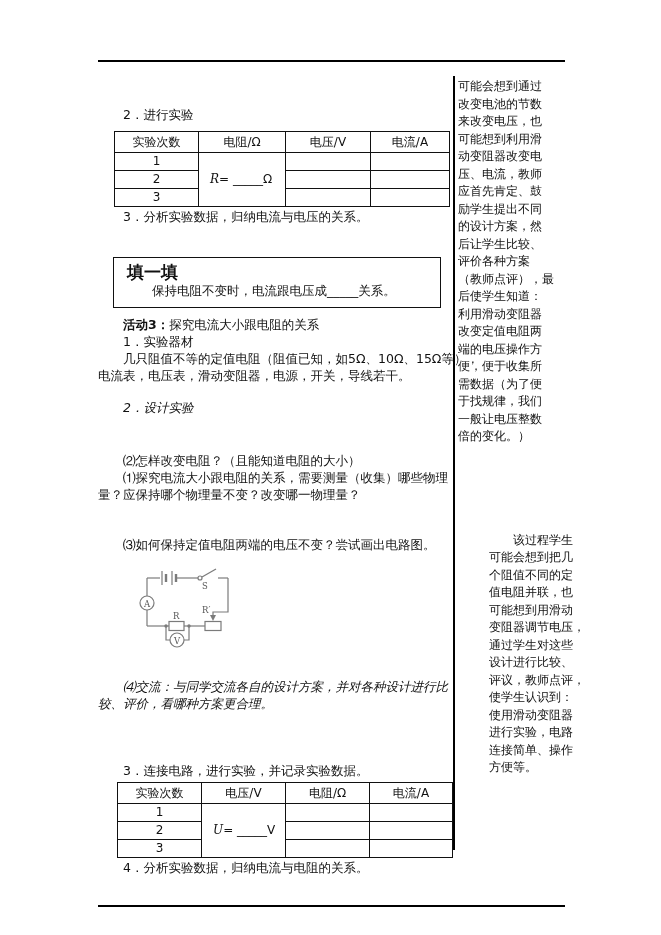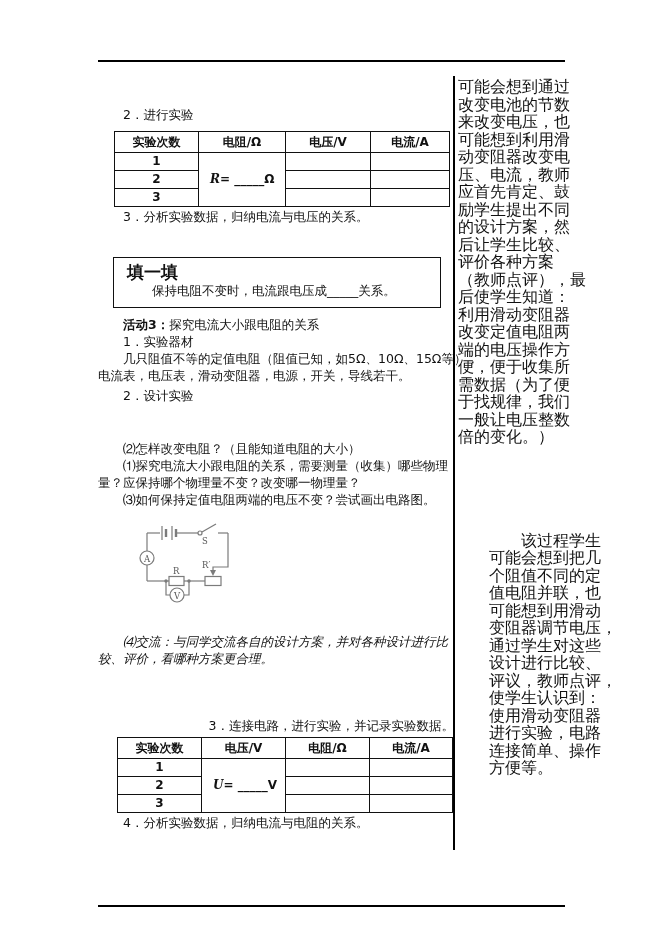--- a/index.html
+++ b/index.html
@@ -9,40 +9,40 @@
   }
   .rule{position:absolute;background:#000;height:2px;width:467px;left:98px;}
   .rule.top{top:60px;}
   .rule.bottom{top:905px;}
   .vrule{position:absolute;left:453px;top:76px;width:2px;height:774px;background:#000;}
   .main{position:absolute;left:98px;top:86px;width:356px;font-size:12.5px;line-height:17px;}
   .para{white-space:pre;}
   .b{font-weight:bold;}
   table{border-collapse:collapse;table-layout:fixed;}
   .dtable{margin:8px 0 0 16px;width:335px;font-size:12px;}
-  .dtable th,.dtable td{border:1.5px solid #111;text-align:center;padding:0;font-weight:bold;overflow:hidden;margin-top:7px;}
+  .dtable th,.dtable td{border:1.5px solid #111;text-align:center;padding:0;font-weight:normal;overflow:hidden;margin-top:7px;}
   .dtable th{height:20px;}
   .dtable td{height:15px;}
   .dtable td.merged{text-align:left;padding-left:11px;}
   .dtable td.merged i{font-family:"DejaVu Serif",serif;}
   .fillbox{border:1.5px solid #111;margin:32px 0 0 15px;width:328px;box-sizing:border-box;
     padding:5px 0 7px 13px;}
   .fillbox .title{font-weight:bold;font-size:17px;line-height:18px;}
   .fillbox .content{white-space:pre;line-height:19px;}
   .circuit{margin:9px 0 0 30px;display:block;}
   .circuit path,.circuit rect,.circuit circle,.circuit line{stroke:#7b7b7b;fill:none;stroke-width:1.2;}
   .circuit .thick{stroke-width:2.4;}
   .circuit .dot{fill:#7b7b7b;stroke:none;}
   .circuit .arrow{fill:#7b7b7b;stroke:none;}
   .circuit text{fill:#555;font-size:8.5px;stroke:none;font-family:"DejaVu Serif",serif;}
-  .sidebar{position:absolute;left:458px;top:78px;width:110px;font-size:16px;line-height:17.5px;}
+  .sidebar{position:absolute;left:458px;top:78px;width:110px;font-size:12px;line-height:17.5px;}
   .note{white-space:pre;}
   .note2{margin-top:86px;margin-left:31px;}
-  .mt3{margin-top:3px;}.mt16{margin-top:16px;font-style:italic;}
-  .mt33{}.mt36{margin-top:36px;}.mt50{margin-top:50px;text-align:right;}
+  .mt3{margin-top:15px;font-style:italic;}.mt16{margin-top:16px;font-style:italic;}
+  .mt33{margin-top:33px;}.mt36{margin-top:36px;}.mt50{margin-top:50px;}
   .mt8{margin-top:8px;}.mt4{margin-top:20px;}.mt1{margin-top:1px;}
   .t2{margin:3px 0 0 19px;}
 </style>
 </head>
 <body>
 
 <div class="rule top"></div>
 <div class="rule bottom"></div>
 <div class="vrule"></div>
 

